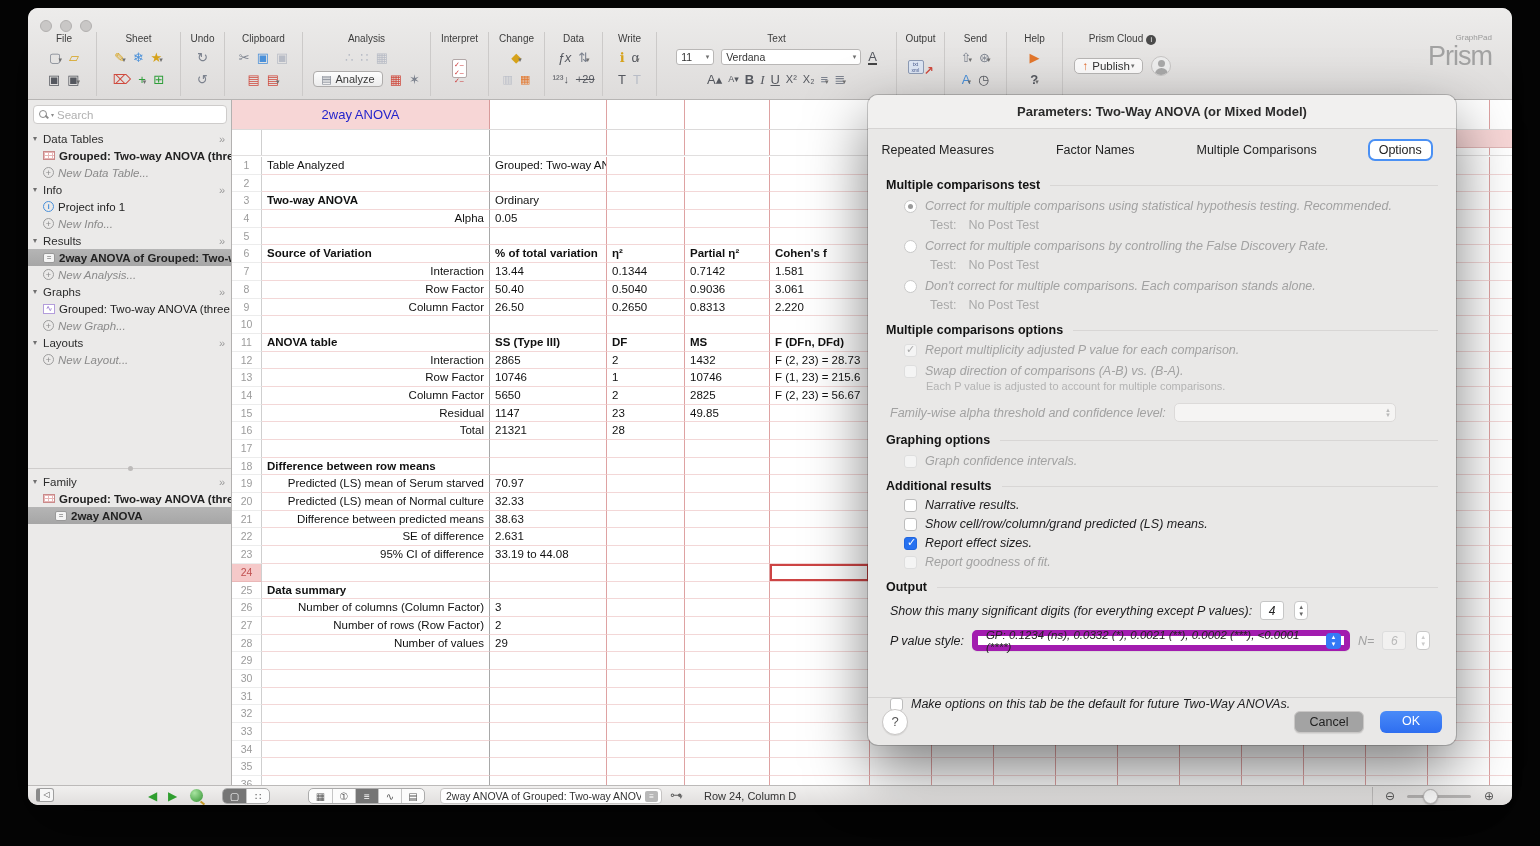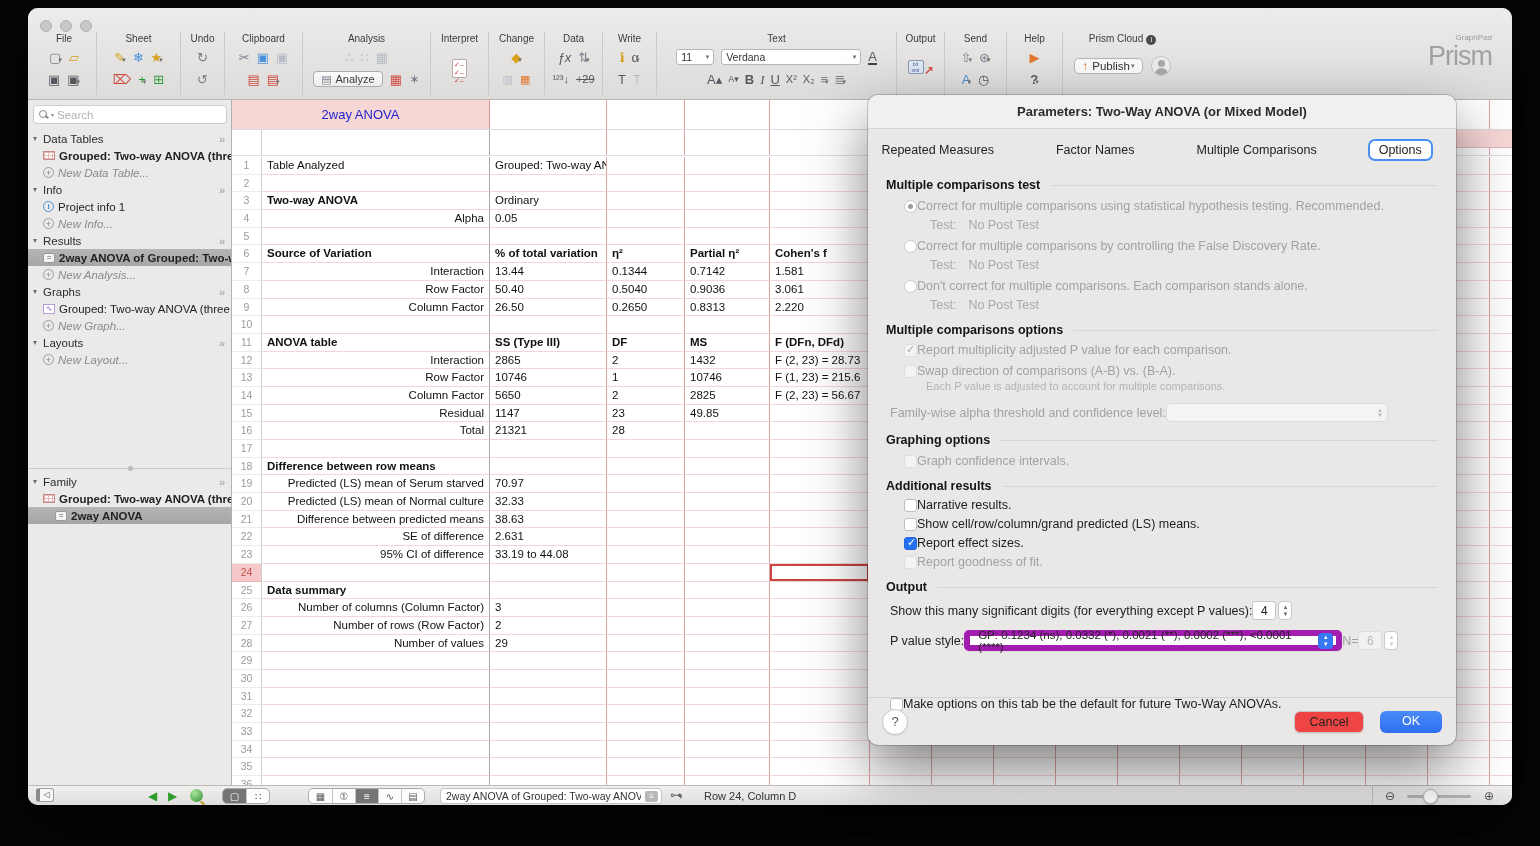--- a/index.html
+++ b/index.html
@@ -114,41 +114,41 @@
   .tabrow { display:flex; justify-content:center; align-items:center; height:30px; margin-top:6px; gap:18px; }
   .tab { font-size:12.5px; color:#222; padding:4px 11px; border-radius:7px; white-space:nowrap; }
   .tab.tab-active { border:2px solid #4a90f4; background:#fff; padding:2px 9px; }
   .tabdiv { width:1px; height:14px; background:#c9c7c6; margin:0 2px; }
   .dcontent { padding:2px 18px 0 18px; }
   .dhead { display:flex; align-items:center; gap:10px; font-weight:bold; font-size:12.5px; color:#141414; margin-top:11px; }
   .dhead::after { content:''; flex:1; height:1px; background:#d8d6d5; }
   .dtext { font-size:12.5px; color:#a2a2a2; }
   .dtext.en { color:#1d1d1f; }
   .dnote { font-size:11px; color:#b3b3b3; }
-  .ctlrow { display:flex; align-items:center; margin-top:7px; padding-left:18px; }
+  .ctlrow { display:flex; align-items:center; gap:8px; margin-top:7px; padding-left:18px;font-style:italic; }
   .testrow { display:flex; gap:12px; margin-top:5px; padding-left:44px; font-size:12.5px; color:#a9a9a9; }
   .radio { flex:none; width:13px; height:13px; border-radius:50%; border:1px solid #c9c9c9; background:#fff; }
   .radio.on { display:flex; align-items:center; justify-content:center; }
   .radio.on::after { content:''; width:5px; height:5px; border-radius:50%; background:#9a9a9a; }
   .cb { flex:none; width:13px; height:13px; border-radius:3px; border:1px solid #bdbdbd; background:#fff; position:relative; }
   .cb.dis { border-color:#dedede; background:#f4f4f4; }
   .cb.ongray::after { content:'✓'; position:absolute; left:1px; top:-2px; font-size:11px; color:#a9a9a9; }
   .cb.onblue { background:#2671f0; border-color:#2165dd; }
   .cb.onblue::after { content:'✓'; position:absolute; left:2px; top:-2px; font-size:11px; color:#fff; font-weight:bold; }
   .fselect { width:222px; height:19px; border:1px solid #dcdad9; background:#f5f4f3; border-radius:5px; display:flex; align-items:center; justify-content:flex-end; padding:0 4px; }
   .chev2 { display:flex; flex-direction:column; font-size:6px; color:#b9b9b9; line-height:5px; }
   .valbox { min-width:24px; height:19px; border:1px solid #c6c6c6; border-radius:3px; background:#fff; font-size:12px; line-height:18px; text-align:center; color:#222; padding:0 3px; }
   .valbox.dis { color:#b9b9b9; background:#f2f1f0; border-color:#ddd; }
   .stepper { display:flex; flex-direction:column; width:14px; height:19px; border:1px solid #c9c9c9; border-radius:4px; background:#fff; align-items:center; justify-content:center; font-size:6px; color:#666; line-height:7px; margin-left:2px; }
   .pselect { display:flex; align-items:center; justify-content:space-between; width:378px; height:21px; border:6px solid #a21caf; background:#fff; border-radius:5px; padding:0 3px 0 8px; font-size:11.5px; color:#222; box-shadow:0 1px 1px rgba(0,0,0,.06); }
   .pstep { display:flex; flex-direction:column; width:15px; height:16px; border-radius:4px; background:#3579f6; color:#fff; align-items:center; justify-content:center; font-size:6px; line-height:7px; }
   .dfoot { position:absolute; left:0; right:0; bottom:0; height:48px; border-top:1px solid #d4d2d1; }
   .helpbtn { position:absolute; left:14px; top:11px; width:26px; height:26px; border-radius:50%; background:#fff; border:1px solid #c9c7c6; text-align:center; line-height:24px; font-size:13px; color:#555; box-shadow:0 1px 1px rgba(0,0,0,.08); }
   .btn { position:absolute; top:13px; height:22px; border-radius:6px; font-size:12.5px; text-align:center; line-height:21px; }
-  .btn.cancel { right:92px; width:70px; background:#ef4444; border:1px solid #c9c7c6; color:#222; box-shadow:0 1px 1px rgba(0,0,0,.08); }
+  .btn.cancel { right:92px; width:70px; background:#a3a3a3; border:1px solid #c9c7c6; color:#222; box-shadow:0 1px 1px rgba(0,0,0,.08); }
   .btn.ok { right:14px; width:62px; background:linear-gradient(#4a8bf8,#2e6ef0); color:#fff; }
 </style>
 </head>
 <body>
 
 <div class="screen">
   <div class="window">
 
     <div class="toolbar">
       <div class="traffic">

